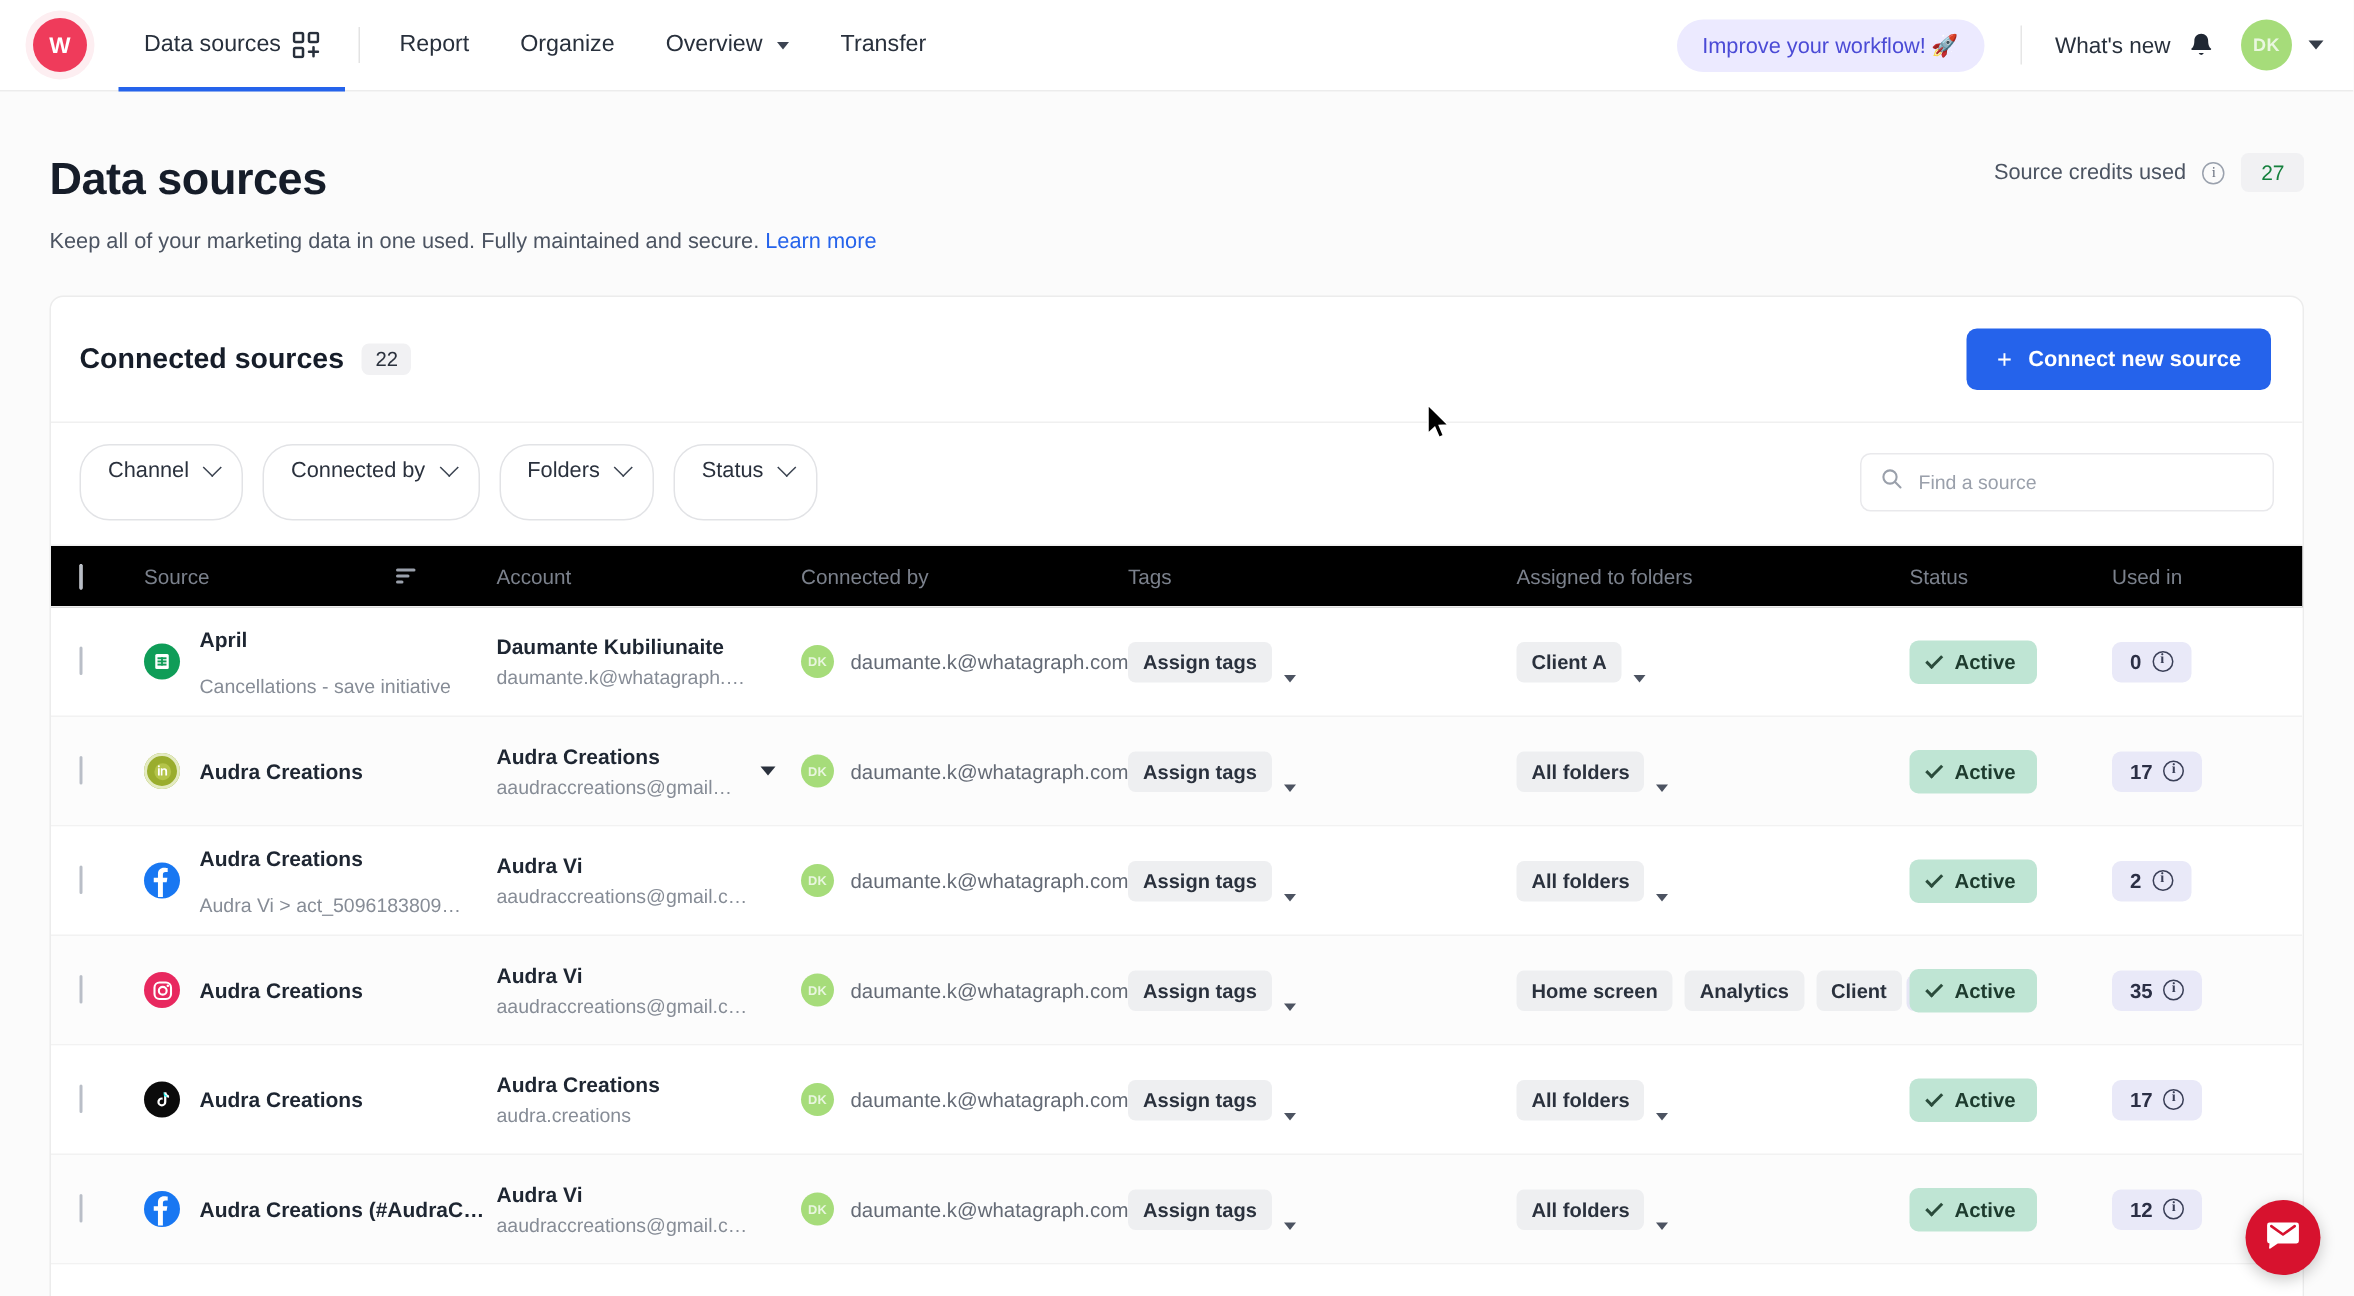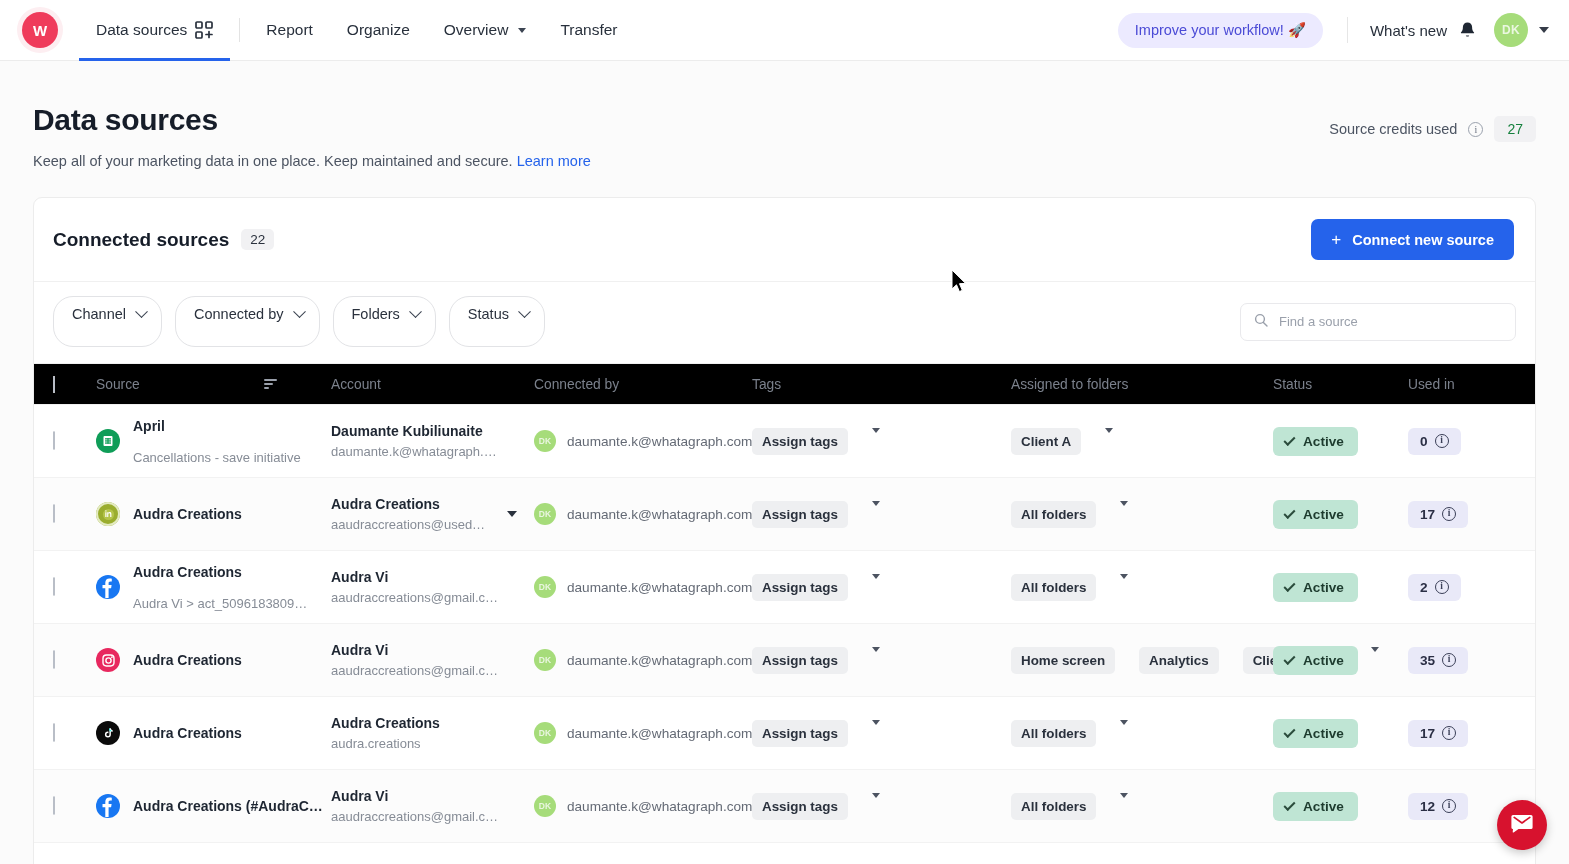--- a/index.html
+++ b/index.html
@@ -74,21 +74,21 @@
     margin-left: 18px;
   }
   .avatar-caret { margin-left: 11px; width:0;height:0;border-left:5px solid transparent;border-right:5px solid transparent;border-top:6px solid #353c48; }
 
   
   .head { padding: 42px 33px 0 33px; position: relative; }
   .h1 { font-size: 30px; font-weight: 700; letter-spacing: -0.3px; color: #161d29; }
   .sub { margin-top: 16px; font-size: 14.5px; color: #4c5462; }
   .sub a { color: #2563eb; text-decoration: none; }
   .credits {
-    position: absolute; right: 33px; top: 55px;
+    position: absolute; right: 33px; top: 41px;
     display: flex; align-items: center; gap: 11px;
     font-size: 14.5px; color: #4c5462;
   }
   .credits-num {
     background: #f1f1f3; border-radius: 5px;
     padding: 5px 13px; font-size: 14px; color: #15803d;
   }
   .info-i {
     width: 15px; height: 15px; border-radius: 50%;
     border: 1.3px solid #9aa1ad; color: #6b7280;
@@ -214,21 +214,21 @@
 
   .av-sm {
     width: 22px; height: 22px; border-radius: 50%;
     background: #a6dc7a; color: #e9f6df;
     display:flex; align-items:center; justify-content:center;
     font-size: 8.5px; font-weight: 700; letter-spacing: .2px;
     flex: 0 0 22px;
   }
   .conn-mail { font-size: 13.6px; color: #646a75; white-space: nowrap; }
 
-  .chip-row { display: flex; align-items: flex-start; gap: 24px; }
+  .chip-row { display: flex; align-items: flex-end; gap: 8px; }
   .chip {
     background: #eeeff1; color: #2a313d;
     border-radius: 5px; padding: 6px 10px;
     font-size: 13.4px; font-weight: 700; white-space: nowrap;
   }
   .chip-more {
     background: #e6e6f5; color: #383f4d;
     border-radius: 5px; padding: 5px 7px; font-size: 12.6px; font-weight: 700;
     margin-left: -5px;
   }
@@ -327,21 +327,21 @@
       <div class="avatar-top">
           <span>DK</span>
         </div>
       <div class="avatar-caret"></div>
     </div>
   </div>
 
   <div class="head">
     <div class="h1">Data sources</div>
     <div class="sub">
-      <span>Keep all of your marketing data in one place. Keep maintained and secure.</span>
+      <span>Keep all of your marketing data in one used. Fully maintained and secure.</span>
       <a href="#">Learn more</a>
     </div>
     <div class="credits">
       <span>Source credits used</span>
       <i class="info-i">i</i>
       <span class="credits-num">27</span>
     </div>
   </div>
 
   <div class="card">
@@ -464,21 +464,21 @@
                 <path d="M5.2 4.2h1.1v.6c.3-.4.7-.7 1.4-.7 1 0 1.7.6 1.7 1.9v3h-1.2V6.3c0-.7-.3-1.1-.9-1.1s-1 .4-1 1.1V9H5.2zM3.3 4.2h1.2V9H3.3zM3.9 2.2a.7.7 0 110 1.4.7.7 0 010-1.4z" fill="#fff"></path>
               </svg>
             </span>
             <div class="src-txt">
               <div class="src-name">Audra Creations</div>
             </div>
           </div>
           <div class="c-account">
             <div>
               <div class="acc-name">Audra Creations</div>
-              <div class="acc-sub">aaudraccreations@used…</div>
+              <div class="acc-sub">aaudraccreations@gmail…</div>
             </div>
             <span class="acc-caret"></span>
           </div>
           <div class="c-conn">
             <span class="av-sm">DK</span>
             <span class="conn-mail">daumante.k@whatagraph.com</span>
           </div>
           <div class="c-tags">
             <div class="chip-row">
               <span class="chip">Assign tags</span>

